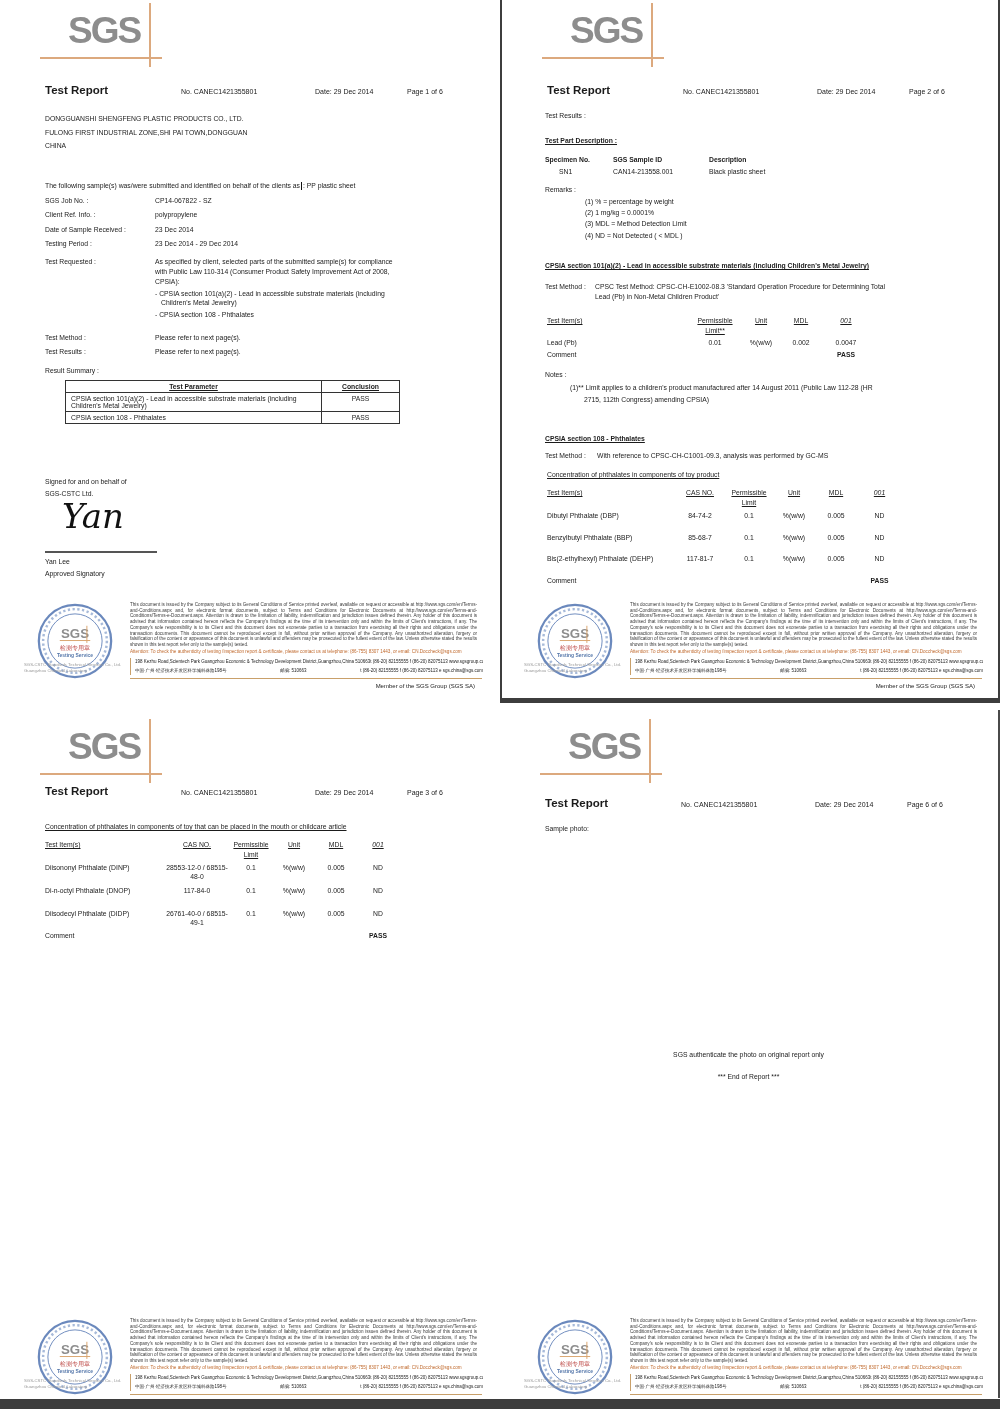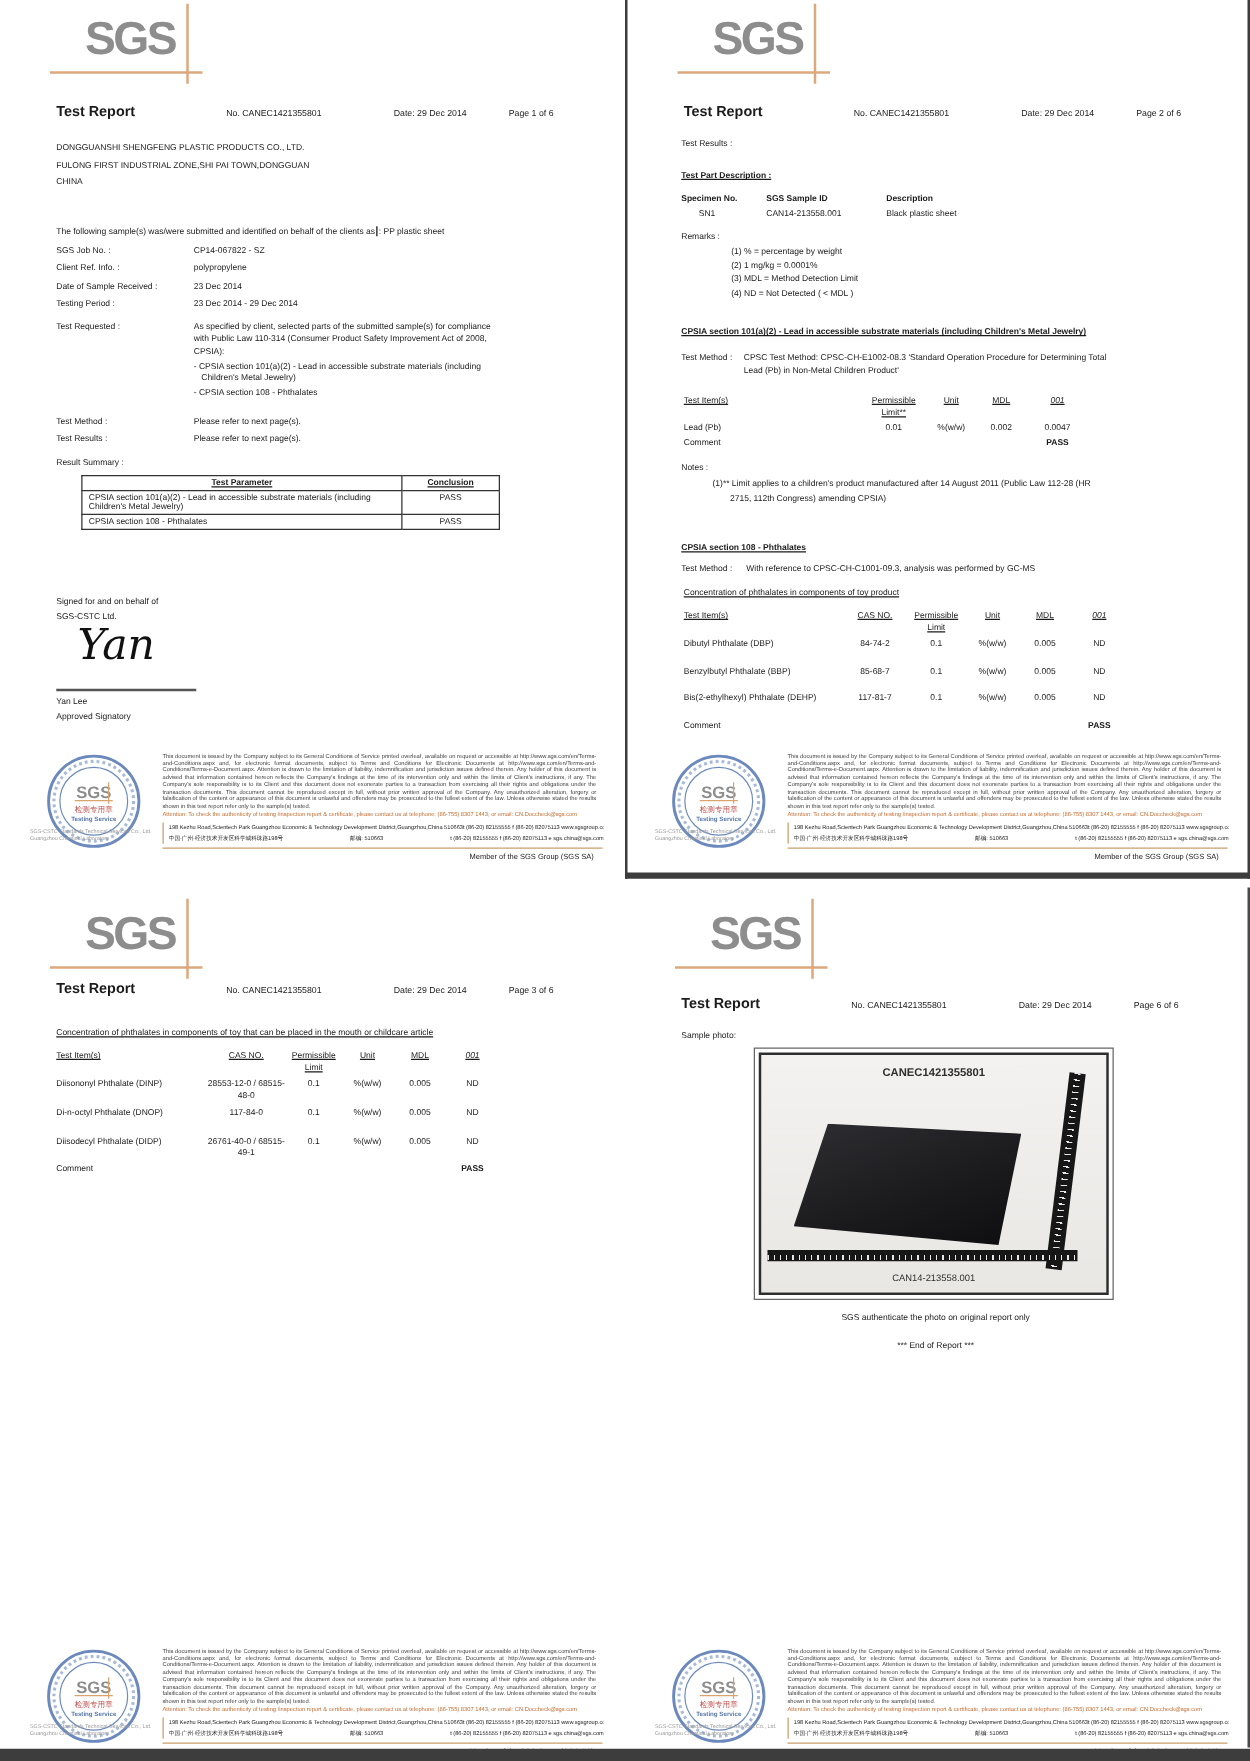--- a/index.html
+++ b/index.html
@@ -459,29 +459,20 @@
       <span class="sgs-v"></span>
       <span class="sgs-text">SGS</span>
     </div>
     <div class="hdr" style="top:91px;">
       <span class="hdr-title">Test Report</span>
       <span class="hdr-no">No. CANEC1421355801</span>
       <span class="hdr-date">Date: 29 Dec 2014</span>
       <span class="hdr-page">Page 6 of 6</span>
     </div>
     <div class="abs fs" style="left:45px;top:114px;">Sample photo:</div>
-    <div class="photo-outer">
-      <div class="photo-inner">
-        <div class="photo-top-label">CANEC1421355801</div>
-        <div class="sheet"></div>
-        <div class="ruler-v"></div>
-        <div class="ruler-h"></div>
-        <div class="photo-bottom-label">CAN14-213558.001</div>
-      </div>
-    </div>
     <div class="center-line" style="top:341px;">SGS authenticate the photo on original report only</div>
     <div class="center-line" style="top:363px;">*** End of Report ***</div>
     <div class="footer-slot" style="top:608px;">
   <div class="footer">
     <div class="seal">
       <svg width="78" height="78" viewBox="0 0 82 82">
         <circle cx="41" cy="41" r="38" fill="none" stroke="#6b89bd" stroke-width="2.4"></circle>
         <circle cx="41" cy="41" r="33.5" fill="none" stroke="#8aa3cc" stroke-width="2.6" stroke-dasharray="2.4 2.6" opacity="0.75"></circle>
         <circle cx="41" cy="41" r="28.5" fill="none" stroke="#6b89bd" stroke-width="1"></circle>
         <text x="41" y="38" text-anchor="middle" font-size="14" font-weight="bold" fill="#8d8d8d">SGS</text>

